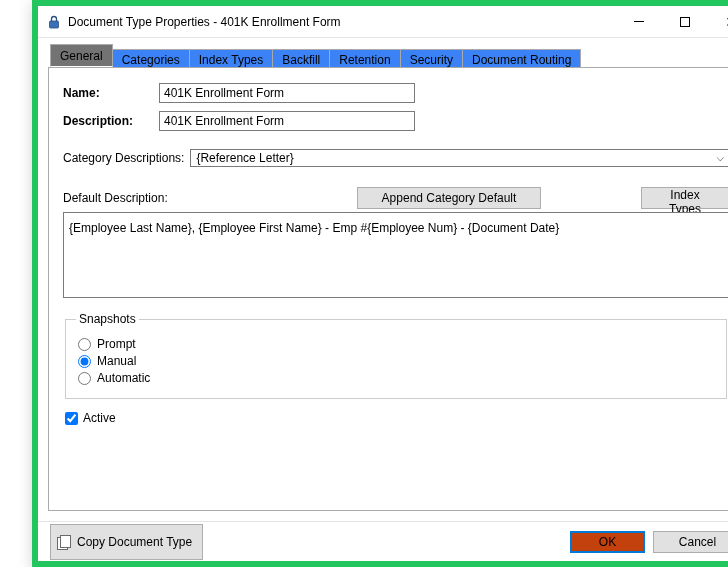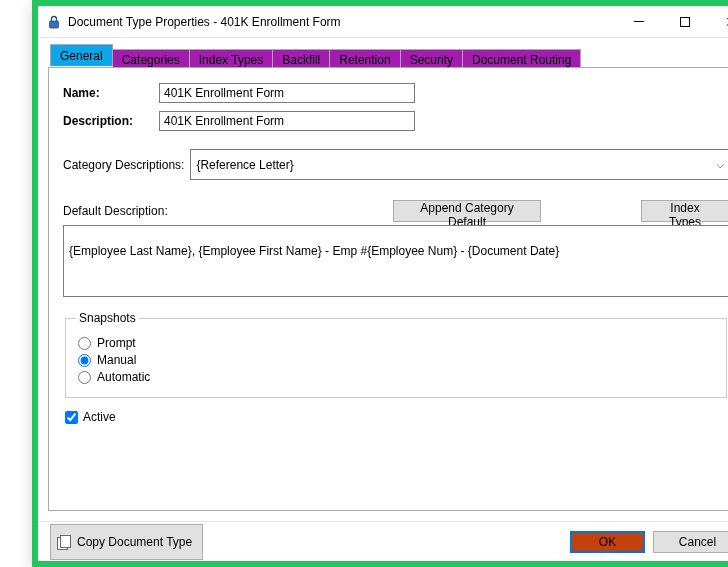--- a/index.html
+++ b/index.html
@@ -57,29 +57,29 @@
   .tabs {
     display: flex;
     align-items: flex-end;
     height: 22px;
     padding-left: 2px;
   }
   .tab {
     padding: 3px 9px 3px 9px;
     border: 1px solid #aaa;
     border-bottom: none;
-    background: #a21caf;
+    background: #3b82f6;
     margin-right: -1px;
     cursor: default;
     position: relative;
     top: 3px;
     font-size: 12px;
   }
   .tab.active {
-    background: #0ea5e9;
+    background: #737373;
     border-bottom: 1px solid #fff;
     top: 0;
     padding-top: 4px;
     z-index: 2;
   }
   .panel {
     border: 1px solid #aaa;
     flex: 1;
     padding: 15px 14px 10px 14px;
     background: #fff;
@@ -103,21 +103,21 @@
     font-family: inherit;
     font-size: 12px;
     background: #fff;
   }
   .txt.wd { width: 256px; }
 
   .cat-row { margin-top: 10px; }
   .cat-label { margin-right: 6px; }
   .select-wrap {
     flex: 1;
-    height: 31px;
+    height: 18px;
     border: 1px solid #7a7a7a;
     display: flex;
     align-items: center;
     justify-content: space-between;
     padding: 0 4px 0 5px;
     background: #fff;
   }
   .select-wrap .chev {
     font-size: 10px;
     color: #555;
@@ -134,28 +134,28 @@
   .default-row .gap { flex: 1; }
   .btn {
     height: 22px;
     padding: 0 12px;
     background: #e1e1e1;
     border: 1px solid #adadad;
     font-family: inherit;
     font-size: 12px;
     cursor: default;
   }
-  .btn.append { width: 148px; margin-left: 0; margin-right: 100px; }
+  .btn.append { width: 184px; margin-left: 0; margin-right: 100px; }
   .btn.idx { width: 88px; }
 
   .desc-box {
     width: 100%;
-    height: 72px;
+    height: 86px;
     border: 1px solid #7a7a7a;
-    padding: 18px 5px;
+    padding: 8px 5px;
     font-family: inherit;
     font-size: 12px;
     resize: none;
     background: #fff;
   }
 
   fieldset.snapshots {
     margin-top: 14px;
     border: 1px solid #ccc;
     padding: 8px 10px 10px 10px;

